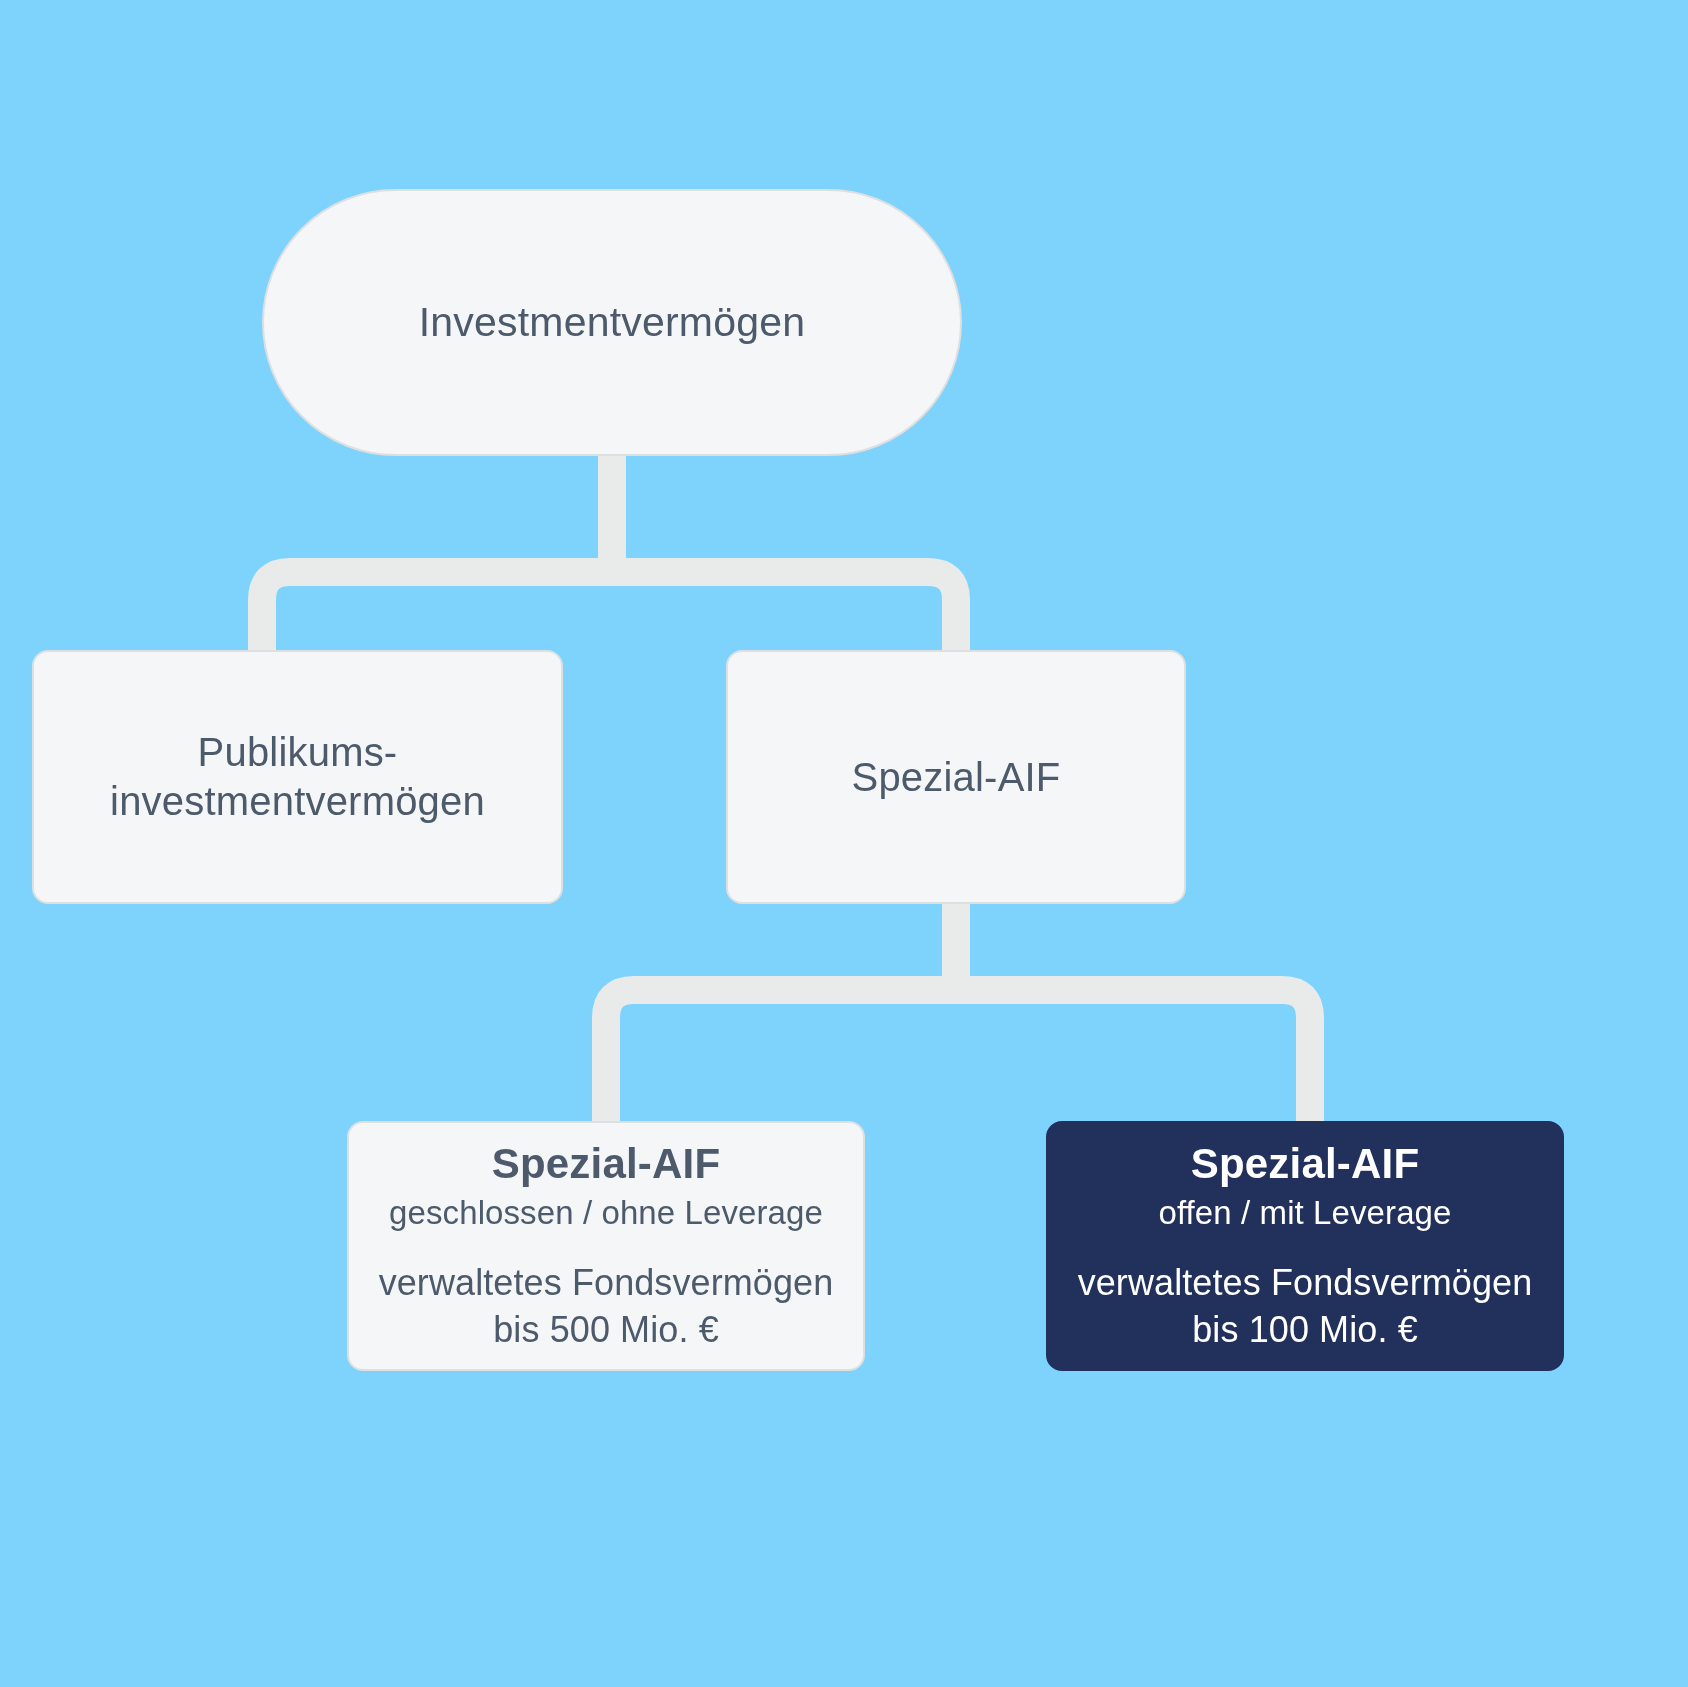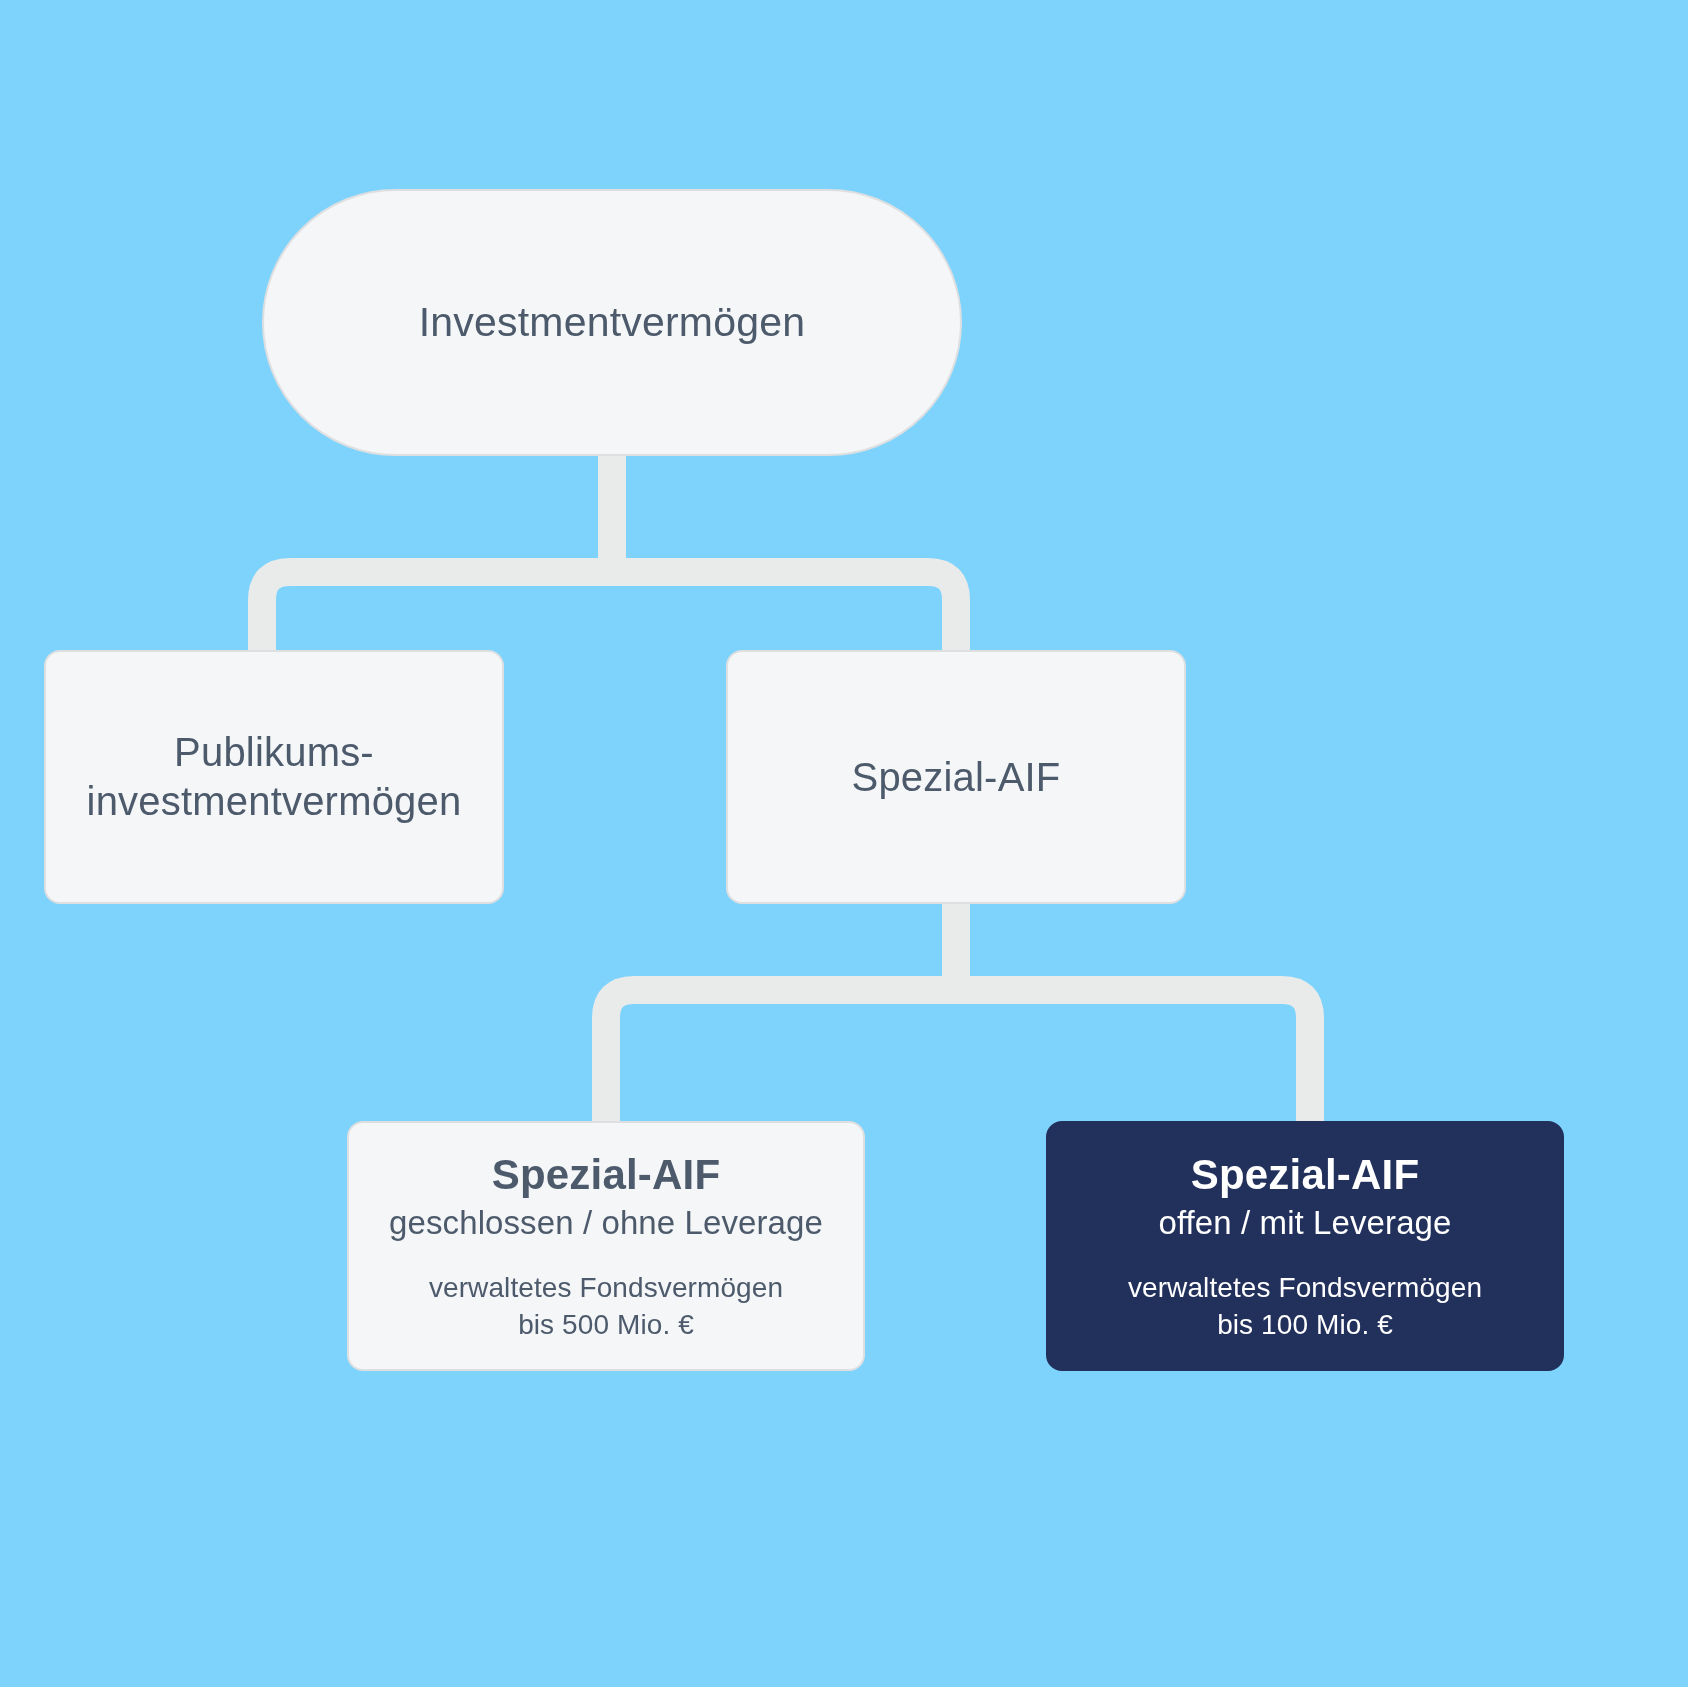--- a/index.html
+++ b/index.html
@@ -76,41 +76,41 @@
   }
 
   .node-subtitle {
     font-size: 33px;
     font-weight: 400;
     line-height: 1.28;
     letter-spacing: 0.1px;
   }
 
   .node-detail {
-    font-size: 28px;
+    font-size: 36px;
     font-weight: 400;
     line-height: 1.30;
     letter-spacing: 0.1px;
     margin-top: 26px;
     white-space: pre-line;
   }
 
   
   #node-root {
     left: 262px;
     top: 189px;
     width: 700px;
     height: 267px;
   }
 
   
   #node-publikums {
-    left: 44px;
+    left: 32px;
     top: 650px;
-    width: 460px;
+    width: 531px;
     height: 254px;
   }
   #node-spezial {
     left: 726px;
     top: 650px;
     width: 460px;
     height: 254px;
   }
 
   

